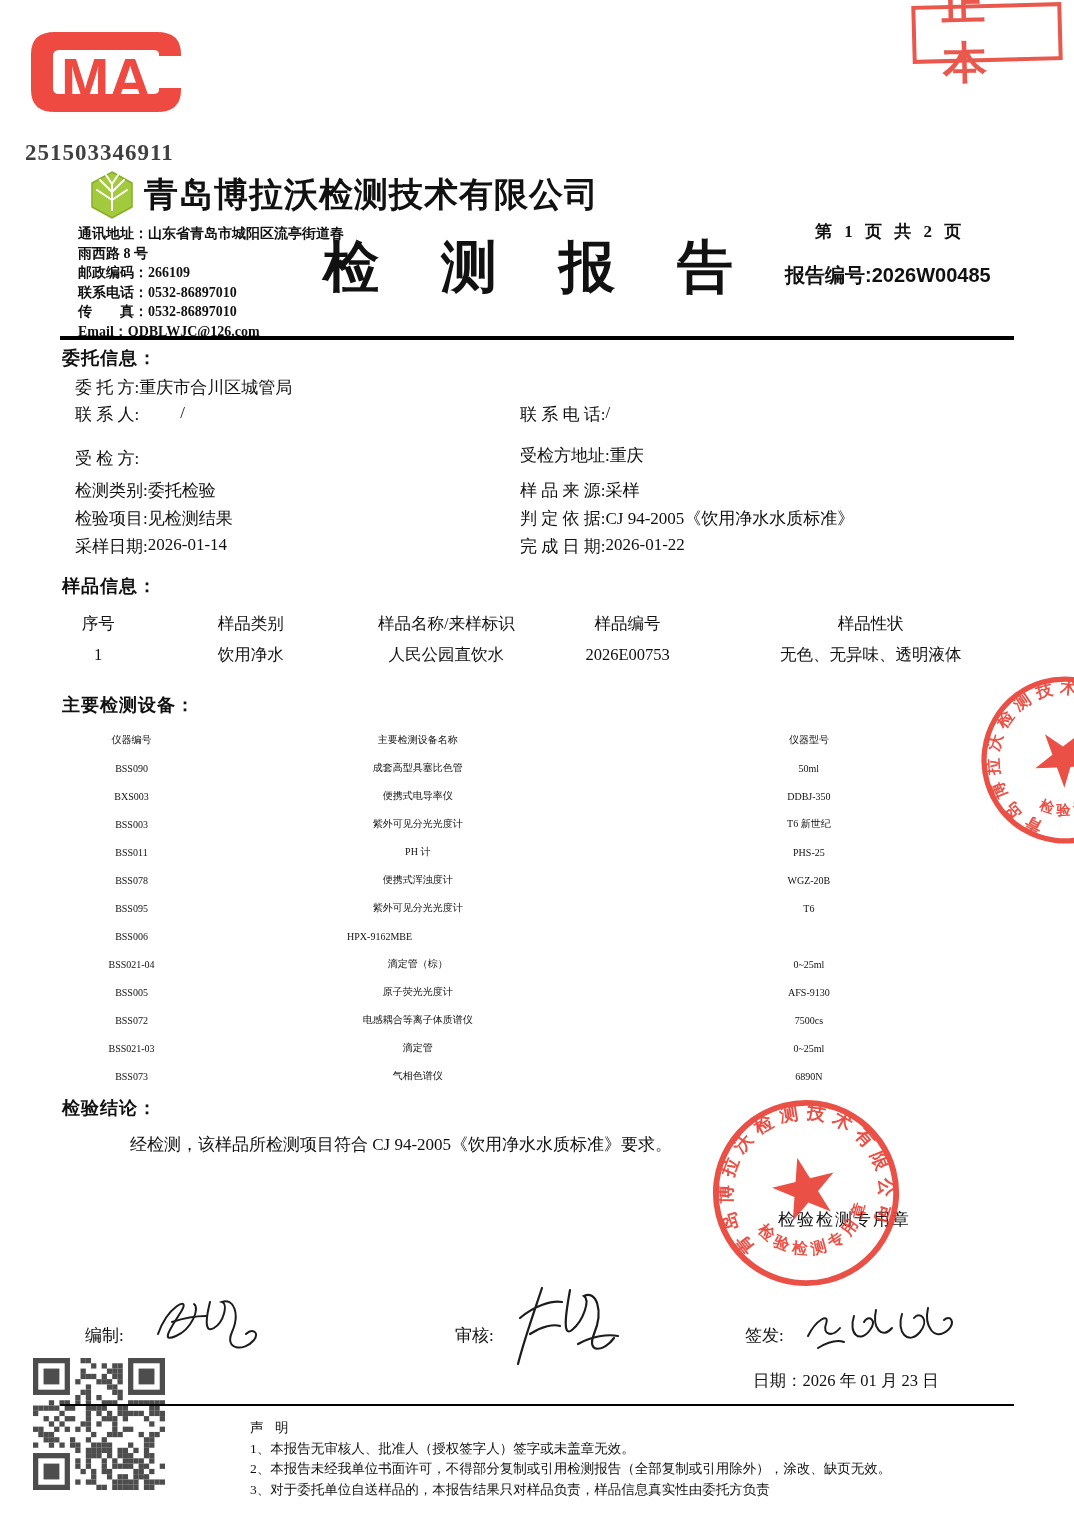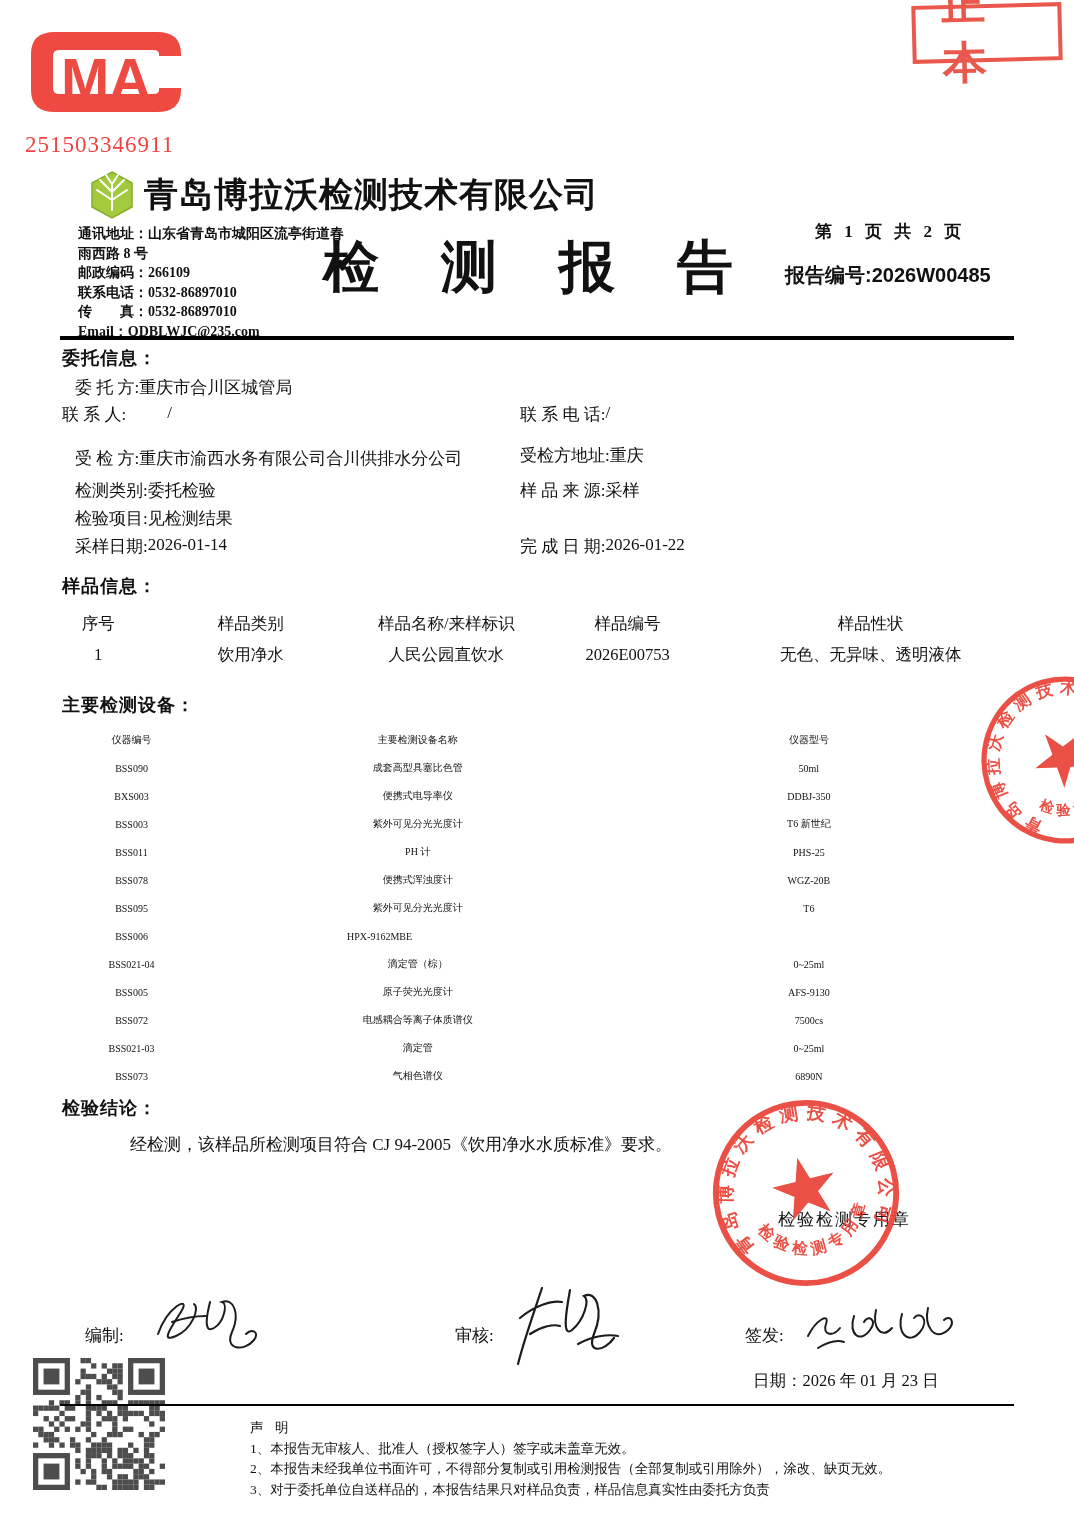--- a/index.html
+++ b/index.html
@@ -2,21 +2,21 @@
 <html><head>
 <meta charset="utf-8">
 <style>
   * { margin:0; padding:0; box-sizing:border-box; }
   html,body { background:#ffffff; }
   body { font-family:"Liberation Serif","DejaVu Serif",serif; color:#111; }
   #page { position:relative; width:1074px; height:1520px; background:#fff; overflow:hidden; }
 
   
   .cma-wrap { position:absolute; left:25px; top:26px; width:170px; }
-  .cma-num { margin-top:10px; color:#ef4444; font-size:23px; font-weight:normal; letter-spacing:1px; font-family:"Liberation Serif",serif; }
+  .cma-num { margin-top:18px; color:#404040; font-size:23px; font-weight:bold; letter-spacing:1px; font-family:"Liberation Serif",serif; }
   .copy-stamp { position:absolute; left:912px; top:4px; width:150px; height:58px;
       border:4px solid #e9574d; color:#e9574d; display:flex; align-items:center; justify-content:center;
       font-size:44px; font-weight:bold; letter-spacing:26px; padding-left:26px; transform:rotate(-1.5deg); }
 
   
   .brand { position:absolute; left:88px; top:170px; display:flex; align-items:center; gap:8px; }
   .company-name { font-size:34px; font-weight:bold; letter-spacing:1px; }
   .contact { position:absolute; left:78px; top:224px; width:330px; font-size:14px; font-weight:bold; line-height:19.5px; }
   .report-title { position:absolute; left:300px; top:230px; width:480px; text-align:center;
       font-size:56px; font-weight:900; letter-spacing:24px; }
@@ -92,41 +92,40 @@
     </svg>
     <span class="company-name">青岛博拉沃检测技术有限公司</span>
   </div>
 
   <div class="contact">
     <div>通讯地址：山东省青岛市城阳区流亭街道春</div>
     <div>雨西路 8 号</div>
     <div>邮政编码：266109</div>
     <div>联系电话：0532-86897010</div>
     <div>传　　真：0532-86897010</div>
-    <div>Email：QDBLWJC@235.com</div>
+    <div>Email：QDBLWJC@126.com</div>
   </div>
 
   <div class="report-title">检 测 报 告</div>
   <div class="page-info">第 1 页 共 2 页</div>
   <div class="report-no">报告编号:2026W00485</div>
   <div class="rule-thick"></div>
 
   <div class="sec-title" style="left:62px; top:346px;">委托信息：</div>
 
   <div class="info-row" style="left:75px; top:376px;justify-content:space-between;">
     <span class="lbl">委 托 方:</span>
       <span class="val">重庆市合川区城管局</span>
   </div>
-  <div class="info-row" style="left:62px; top:403px;gap:41px;">
+  <div class="info-row" style="left:75px; top:403px;gap:41px;">
     <span class="lbl">联 系 人:</span>
       <span class="val">/</span>
   </div>
   <div class="info-row row-wrap" style="left:75px; top:430px; height:56px;">
     <span class="lbl">受 检 方:</span>
-      <span class="val">重庆市渝西水务有限公司合川供排水分公司</span>
   </div>
   <div class="info-row" style="left:75px; top:479px;">
     <span class="lbl">检测类别:</span>
       <span class="val">委托检验</span>
   </div>
   <div class="info-row" style="left:75px; top:507px;">
     <span class="lbl">检验项目:</span>
       <span class="val">见检测结果</span>
   </div>
   <div class="info-row" style="left:75px; top:535px;">
@@ -138,20 +137,24 @@
     <span class="lbl">联 系 电 话:</span>
       <span class="val">/</span>
   </div>
   <div class="info-row" style="left:520px; top:444px;">
     <span class="lbl">受检方地址:</span>
       <span class="val">重庆</span>
   </div>
   <div class="info-row" style="left:520px; top:479px;">
     <span class="lbl">样 品 来 源:</span>
       <span class="val">采样</span>
+  </div>
+  <div class="info-row" style="left:520px; top:507px;">
+    <span class="lbl">判 定 依 据:</span>
+      <span class="val">CJ 94-2005《饮用净水水质标准》</span>
   </div>
   <div class="info-row" style="left:520px; top:535px;">
     <span class="lbl">完 成 日 期:</span>
       <span class="val">2026-01-22</span>
   </div>
 
   <div class="sec-title" style="left:62px; top:574px;">样品信息：</div>
   <div class="tbl" style="top:608px;">
     <div class="tbl-row sm-row">
       <span class="sm-c1">序号</span>

